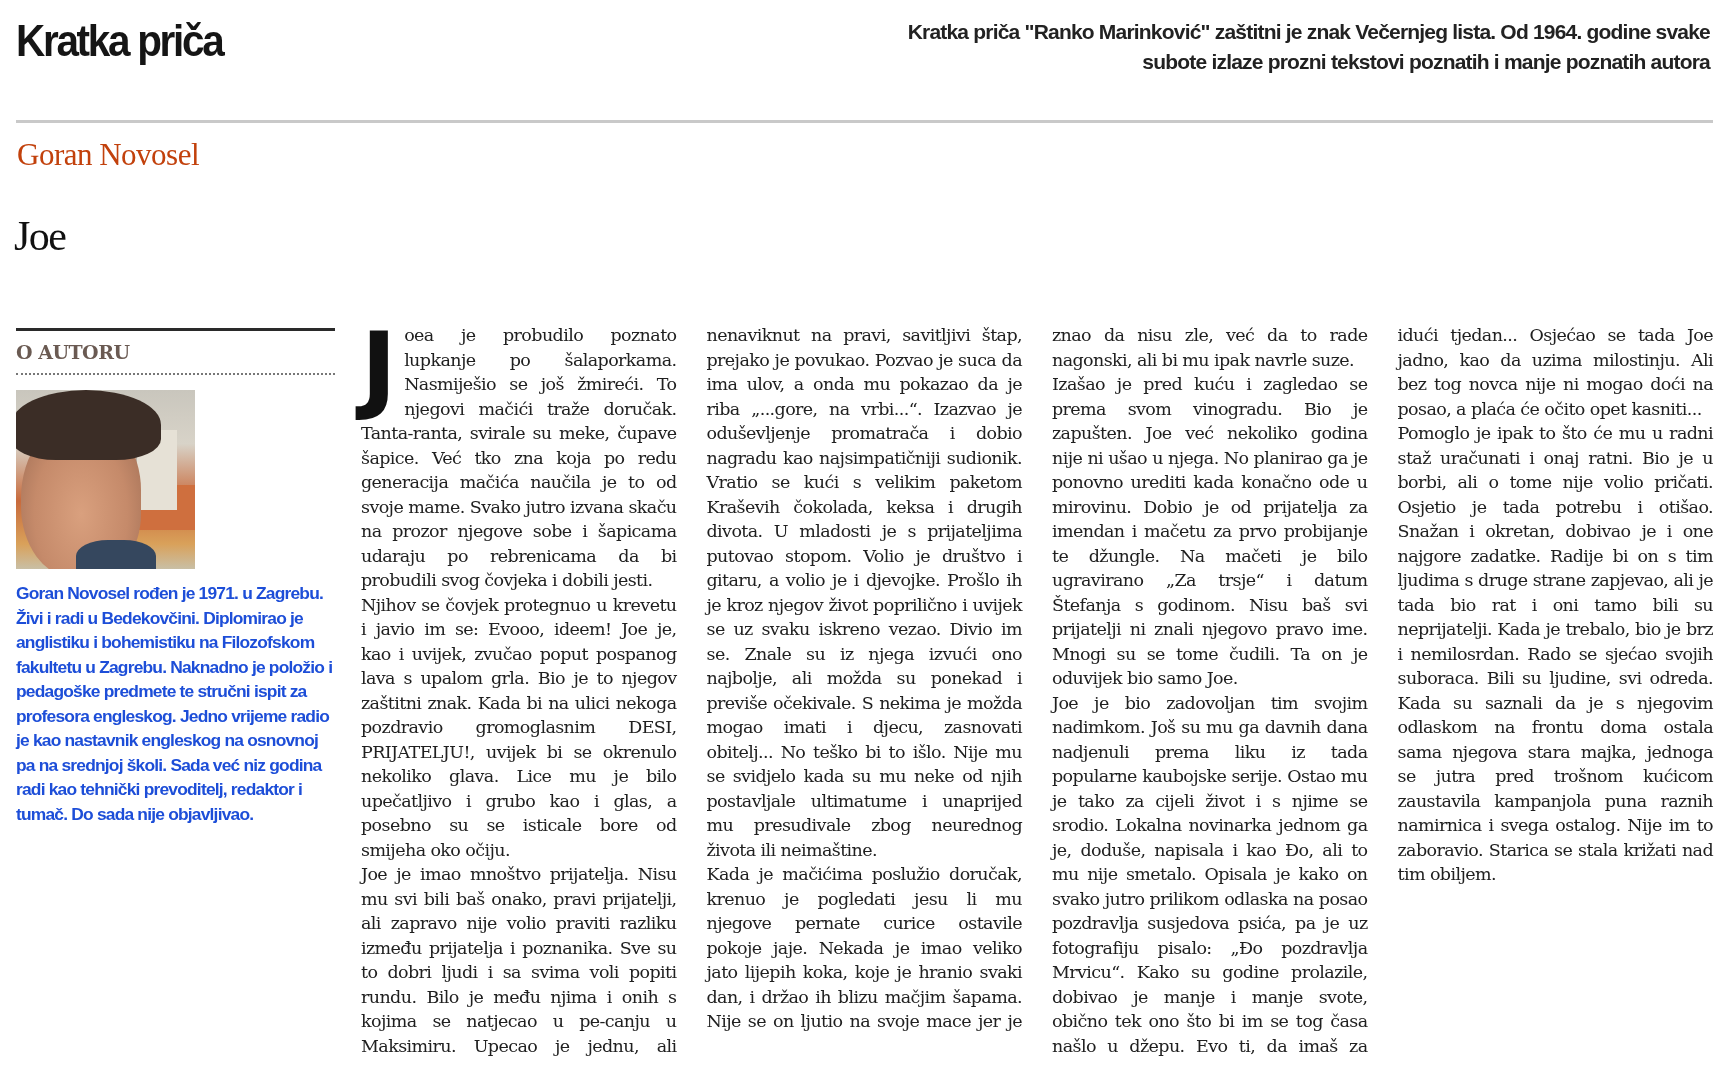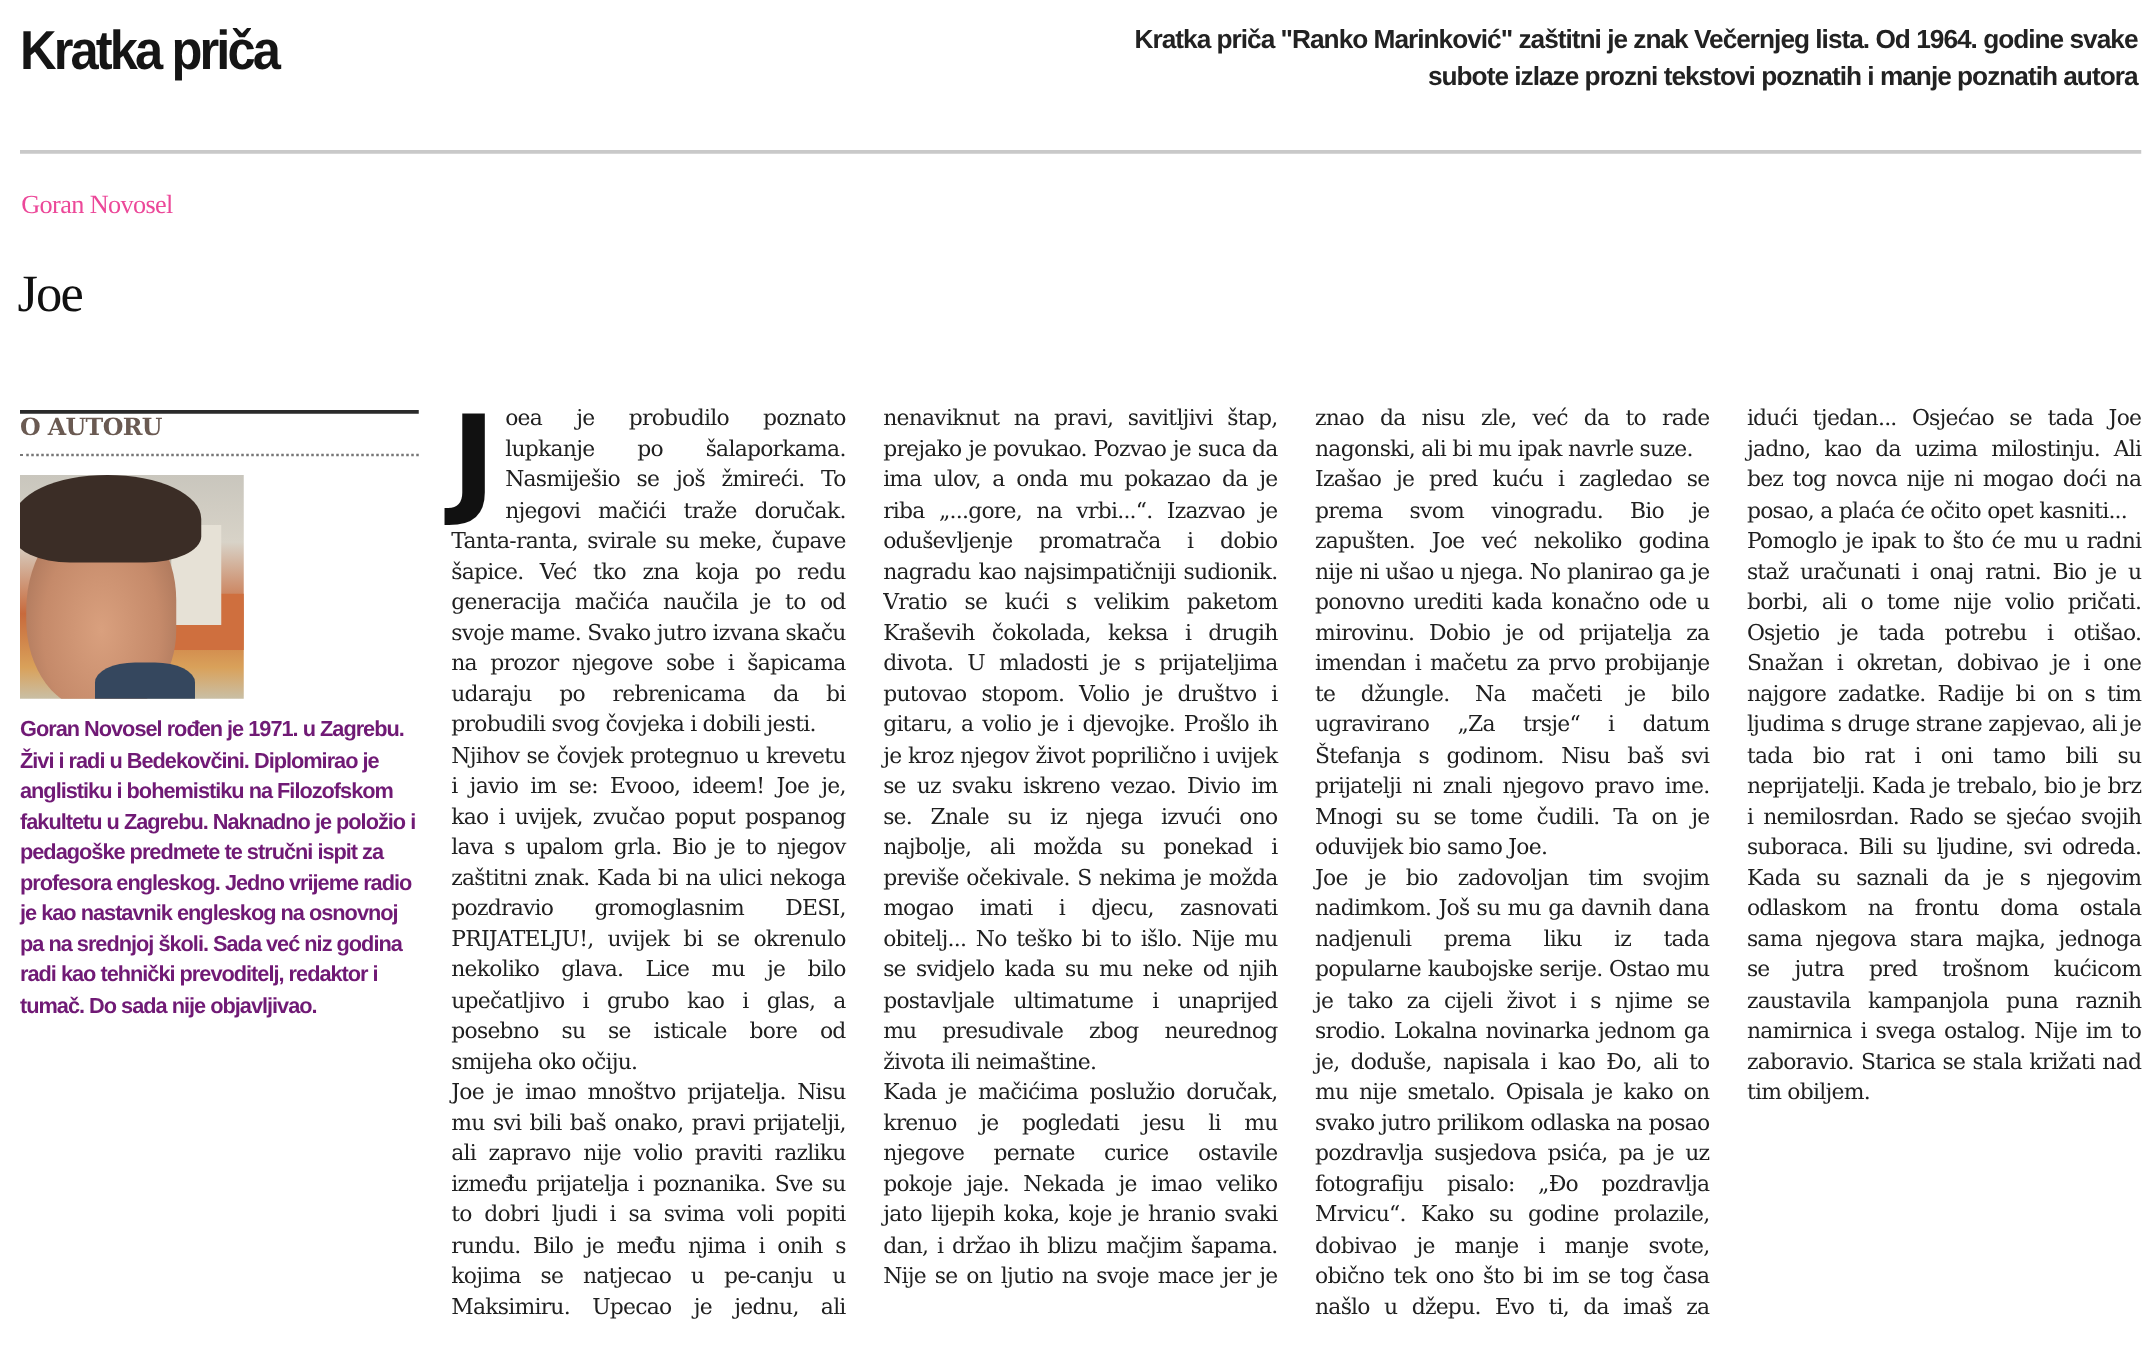--- a/index.html
+++ b/index.html
@@ -19,32 +19,33 @@
       text-align: right;
       font-family: "Liberation Sans", sans-serif;
       font-weight: bold; font-size: 21px; line-height: 30px;
       letter-spacing: -0.8px; color: #222;
     }
     .top-rule {
       position: absolute; left: 16px; top: 120px; width: 1697px; height: 3px;
       background: #c9c9c9;
     }
     .author-name {
-      position: absolute; left: 17px; top: 151px;
+      position: absolute; left: 17px; top: 137px;
       font-family: "Liberation Serif", serif;
-      font-size: 21px; letter-spacing: -0.5px; color: #ec4899;
+      font-size: 31px; letter-spacing: -0.5px; color: #c2410c;
     }
     .story-title {
       position: absolute; left: 14px; top: 212px;
       font-family: "Liberation Serif", serif;
       font-size: 42px; letter-spacing: -1.5px; color: #111;
     }
     .sidebar { position: absolute; left: 16px; top: 328px; width: 319px; }
     .sidebar-rule { height: 3px; background: #2a2a2a; }
     .sidebar-label {
+      margin-top: 10px;
       font-family: "DejaVu Serif", serif; font-weight: bold;
       font-size: 19px; color: #6a5a52; letter-spacing: -0.5px;
     }
     .sidebar-dots {
       margin-top: 10px; height: 0; border-top: 2px dotted #777;
     }
     .author-photo {
       margin-top: 15px; width: 179px; height: 179px; position: relative; overflow: hidden;
       background: linear-gradient(180deg, #c9c6bd 0%, #d8d3c8 30%, #c86a3c 62%, #d9a15a 86%, #c9bfa5 100%);
     }
@@ -66,21 +67,21 @@
       border-radius: 50% 50% 30% 30%;
       background: #3b2d26;
     }
     .photo-shirt {
       position: absolute; left: 60px; top: 150px; width: 80px; height: 40px;
       background: #35475e; border-radius: 40% 40% 0 0;
     }
     .author-bio {
       margin-top: 12px; width: 319px;
       font-family: "Liberation Sans", sans-serif; font-weight: bold;
-      font-size: 17.4px; line-height: 24.5px; letter-spacing: -0.8px; color: #701a75;
+      font-size: 17.4px; line-height: 24.5px; letter-spacing: -0.8px; color: #1d4ed8;
     }
     .article {
       position: absolute; left: 361px; top: 323px; width: 1352px; height: 757px;
       column-count: 4; column-gap: 30px; column-fill: auto;
       font-family: "DejaVu Serif", serif; font-size: 17.5px; line-height: 24.5px;
       letter-spacing: -0.6px; color: #202020; text-align: justify; hyphens: auto;
     }
     .article p { margin: 0; }
     .dropcap {
       float: left; font-family: "DejaVu Sans", sans-serif; font-weight: bold;

